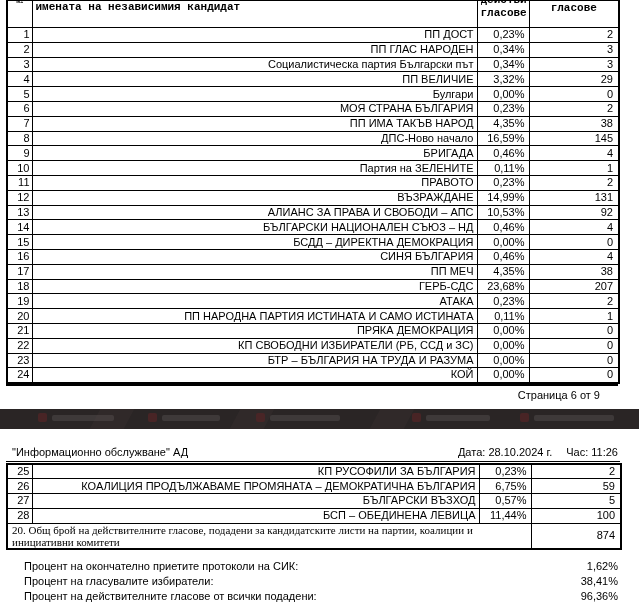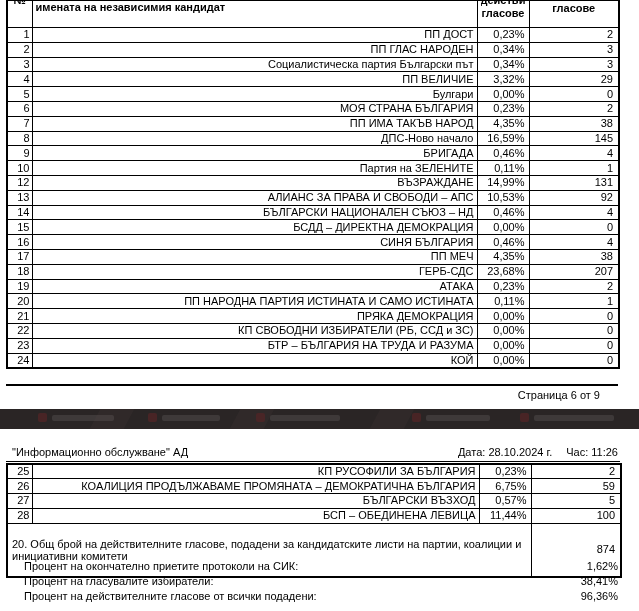--- a/index.html
+++ b/index.html
@@ -17,21 +17,21 @@
     border:1px solid #000; font-size:11px; line-height:13px;
     padding:0 3px; overflow:hidden; white-space:nowrap; vertical-align:middle;
   }
   .results-table tr { height:14.8px; }
   .results-table td.num  { text-align:right; padding-right:2px; }
   .results-table td.name { text-align:right; }
   .results-table td.pct  { text-align:right; padding-right:4px;margin-top:21px; }
   .results-table td.votes{ text-align:right; padding-right:5px; }
 
   #table1 { left:6px; top:0; width:612px; border:2px solid #000; border-top:none; }
-  #table1 thead tr { height:26px; }
+  #table1 thead tr { height:26px;font-family:Liberation Mono, monospace; }
   #table1 thead th { font-weight:bold; vertical-align:top; }
   .clip-cell { overflow:hidden; height:26px; }
   .clip-shift { margin-top:-7px; }
   .hdr-line { display:block; line-height:13px; text-align:center; }
   .hdr-name { text-align:left; padding-top:1px; }
 
   #footer-rule { position:absolute; left:6px; top:384px; width:612px; height:2px; background:#000; }
   #page-number {
     position:absolute; left:6px; top:389px; width:594px;
     font-size:11px; text-align:right;
@@ -59,21 +59,21 @@
   #p2-header {
     position:absolute; left:6px; top:446px; width:614px;
     display:flex; justify-content:space-between; align-items:flex-end;
     font-size:11px; border-bottom:1.5px solid #000; padding:0 2px 3px 6px;
   }
   #p2-header .right { display:flex; gap:14px; }
 
   #table2 { left:6px; top:463px; width:614px; border:2px solid #000; }
   #table2 tr.total-row { height:26px; }
   #table2 td.total-label {
-    white-space:normal; line-height:12px; font-size:11px; padding:14px 4px;
+    white-space:normal; line-height:12px; font-size:11px; padding:0 4px;font-family:Liberation Serif, serif;
   }
   #table2 td.total-votes { text-align:right; padding-right:5px;margin-top:40px; }
 
   #stats { position:absolute; left:8px; top:559px; width:612px; font-size:11px; }
   .stat-row { display:flex; justify-content:space-between; height:15px; line-height:15px; }
   .stat-row .lbl { padding-left:16px; }
   .stat-row .val { text-align:right; padding-right:2px; }
 </style>
 </head>
 <body>
@@ -163,20 +163,26 @@
         <td class="pct">0,46%</td>
         <td class="votes">4</td>
       </tr>
       <tr>
         <td class="num">10</td>
         <td class="name">Партия на ЗЕЛЕНИТЕ</td>
         <td class="pct">0,11%</td>
         <td class="votes">1</td>
       </tr>
       <tr>
+        <td class="num">11</td>
+        <td class="name">ПРАВОТО</td>
+        <td class="pct">0,23%</td>
+        <td class="votes">2</td>
+      </tr>
+      <tr>
         <td class="num">12</td>
         <td class="name">ВЪЗРАЖДАНЕ</td>
         <td class="pct">14,99%</td>
         <td class="votes">131</td>
       </tr>
       <tr>
         <td class="num">13</td>
         <td class="name">АЛИАНС ЗА ПРАВА И СВОБОДИ – АПС</td>
         <td class="pct">10,53%</td>
         <td class="votes">92</td>

